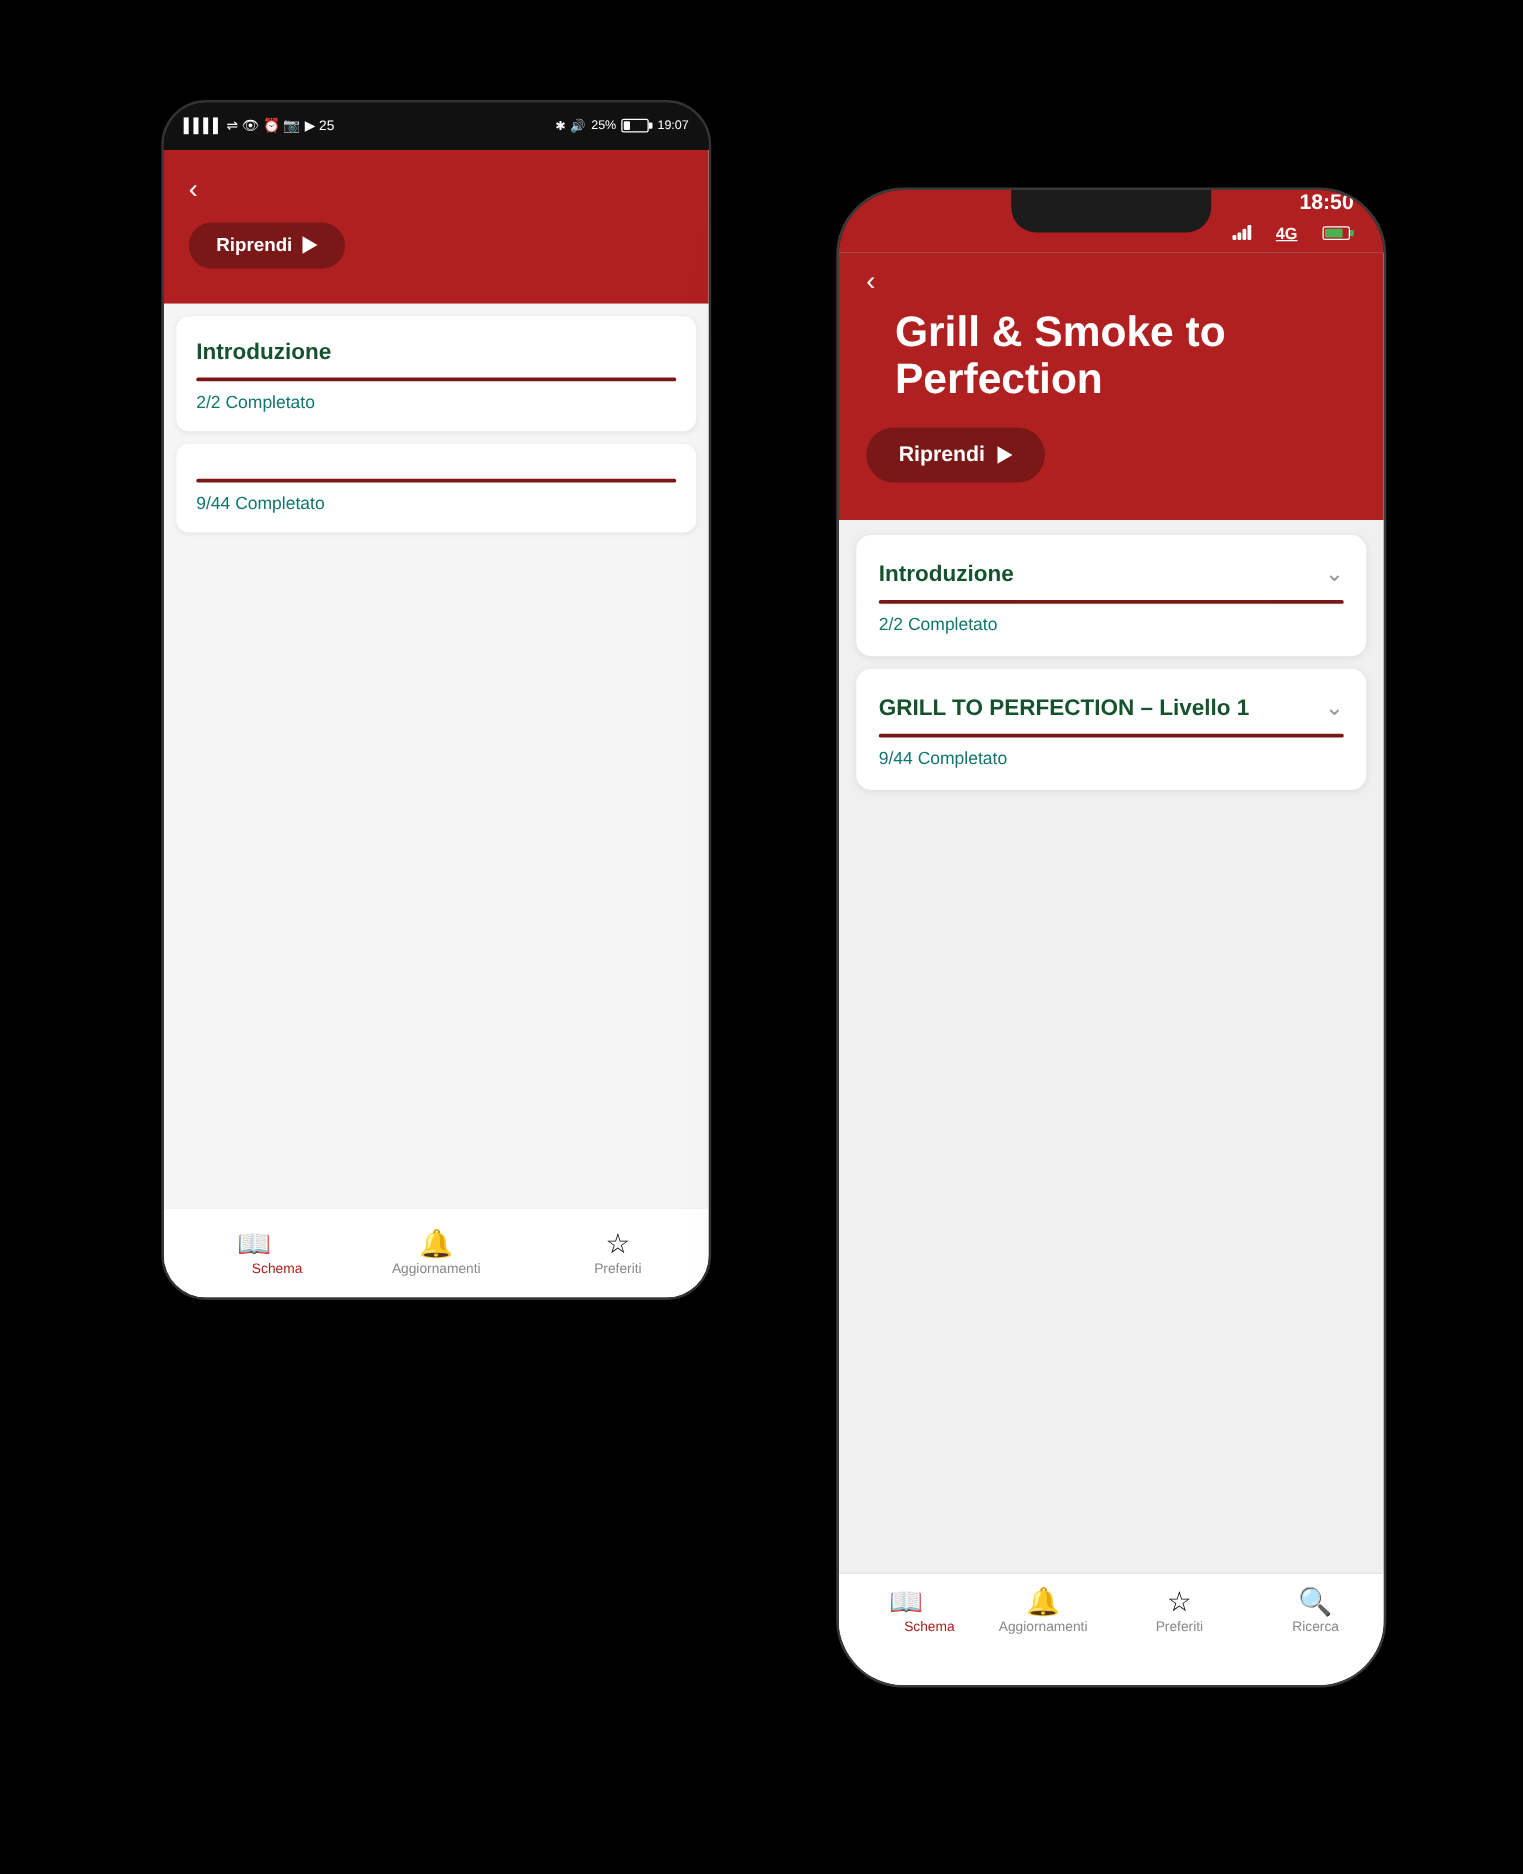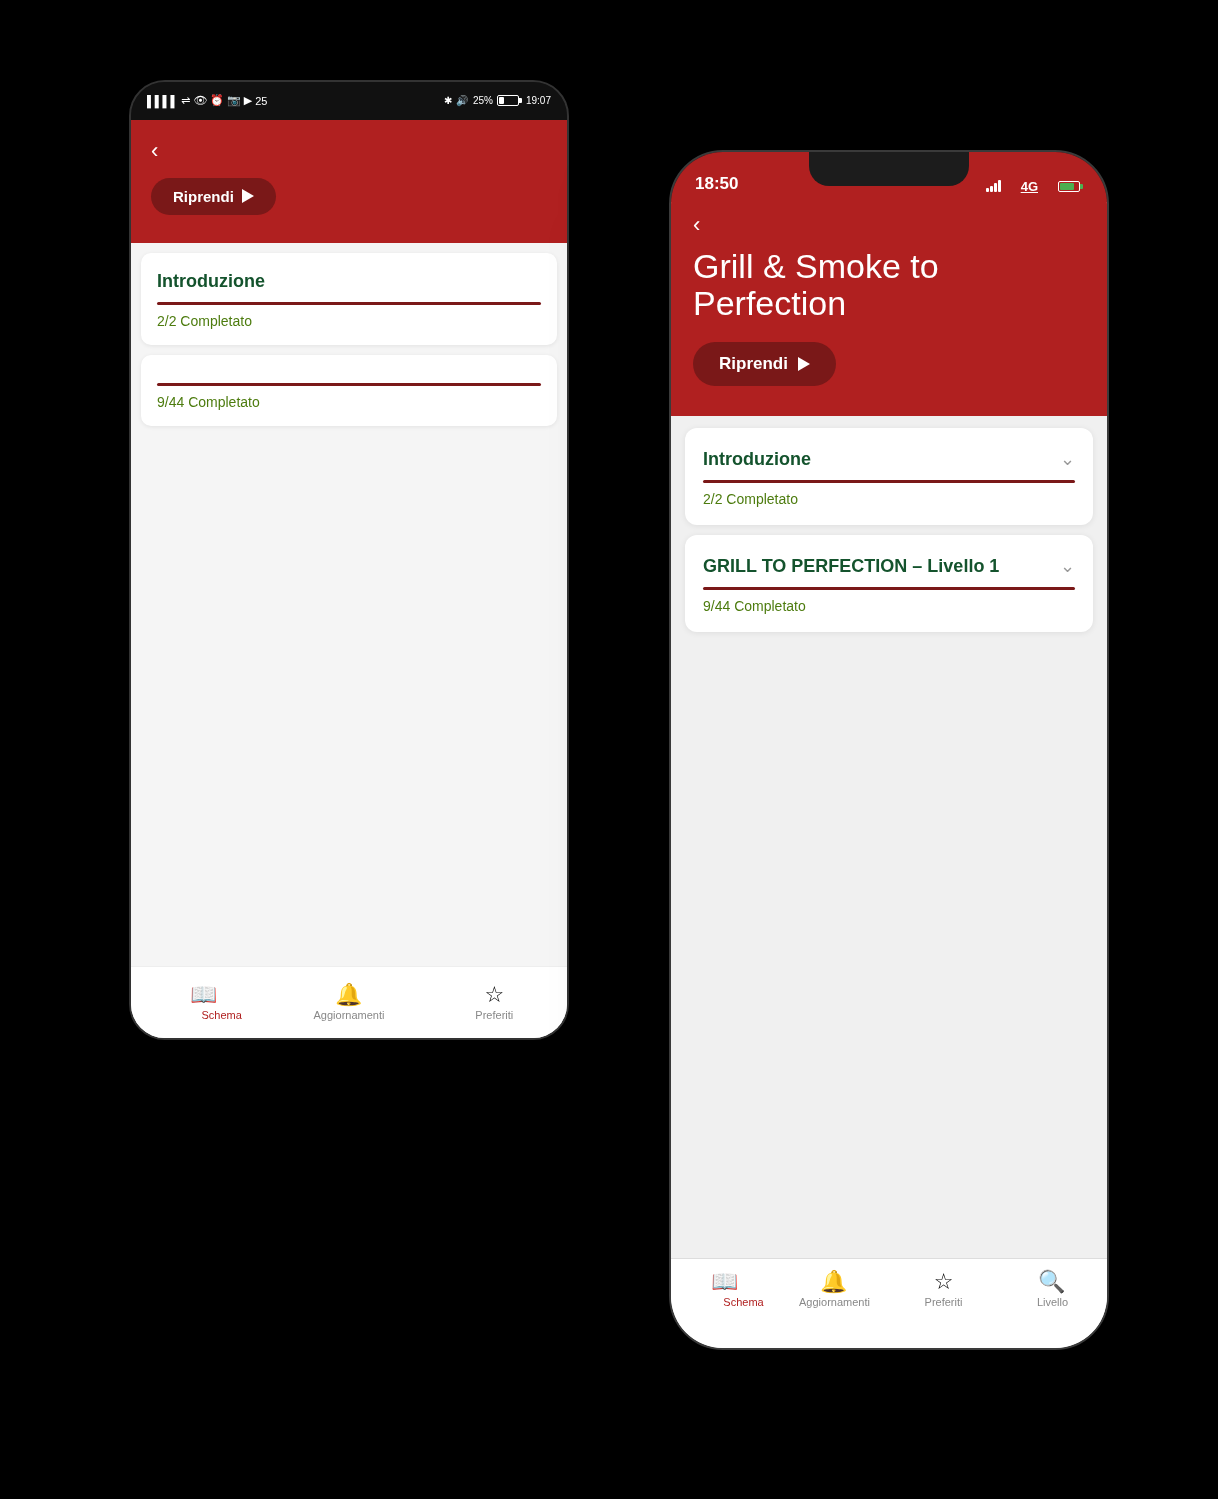--- a/index.html
+++ b/index.html
@@ -118,21 +118,21 @@
     }
     .section-divider {
       height: 3px;
       background: #7a1818;
       margin: 10px 0 8px;
       width: 100%;
       border-radius: 2px;
     }
     .section-progress {
       font-size: 14px;
-      color: #4d7c0f;
+      color: #0f766e;
       margin-top: 4px;
     }
     .chevron-icon {
       color: #999;
       font-size: 18px;
     }
 
     .android-tab-bar {
       height: 72px;
       background: #fff;
@@ -193,20 +193,21 @@
       height: 50px;
       display: flex;
       align-items: flex-end;
       justify-content: space-between;
       padding: 0 24px 8px;
       font-size: 15px;
       font-weight: 600;
       color: #fff;
       position: relative;
       z-index: 5;
+      flex-direction: column;
     }
     .iphone-status-left { font-size: 17px; font-weight: 700; }
     .iphone-status-right { display: flex; align-items: center; gap: 20px; font-size: 13px; text-decoration: underline; }
 
     .iphone-screen {
       background: #f5f5f5;
       height: calc(100% - 50px);
       display: flex;
       flex-direction: column;
       overflow: hidden;
@@ -219,23 +220,24 @@
     }
     .iphone-back-btn {
       color: #fff;
       font-size: 22px;
       margin-bottom: 10px;
       display: block;
     }
     .iphone-title {
       color: #fff;
       font-size: 34px;
-      font-weight: 400;
+      font-weight: 700;
       line-height: 1.1;
       margin-bottom: 20px;
+      margin-left: 23px;
     }
     .iphone-resume-btn {
       display: inline-flex;
       align-items: center;
       gap: 10px;
       background: #7a1818;
       color: #fff;
       border-radius: 50px;
       padding: 12px 26px;
       font-size: 17px;
@@ -456,19 +458,19 @@
         <div class="tab-item">
           <span class="tab-icon">🔔</span>
           <span class="tab-label">Aggiornamenti</span>
         </div>
         <div class="tab-item">
           <span class="tab-icon">☆</span>
           <span class="tab-label">Preferiti</span>
         </div>
         <div class="tab-item">
           <span class="tab-icon">🔍</span>
-          <span class="tab-label">Livello</span>
+          <span class="tab-label">Ricerca</span>
         </div>
       </div>
     </div>
   </div>
 
 </div>
 
 </body></html>

